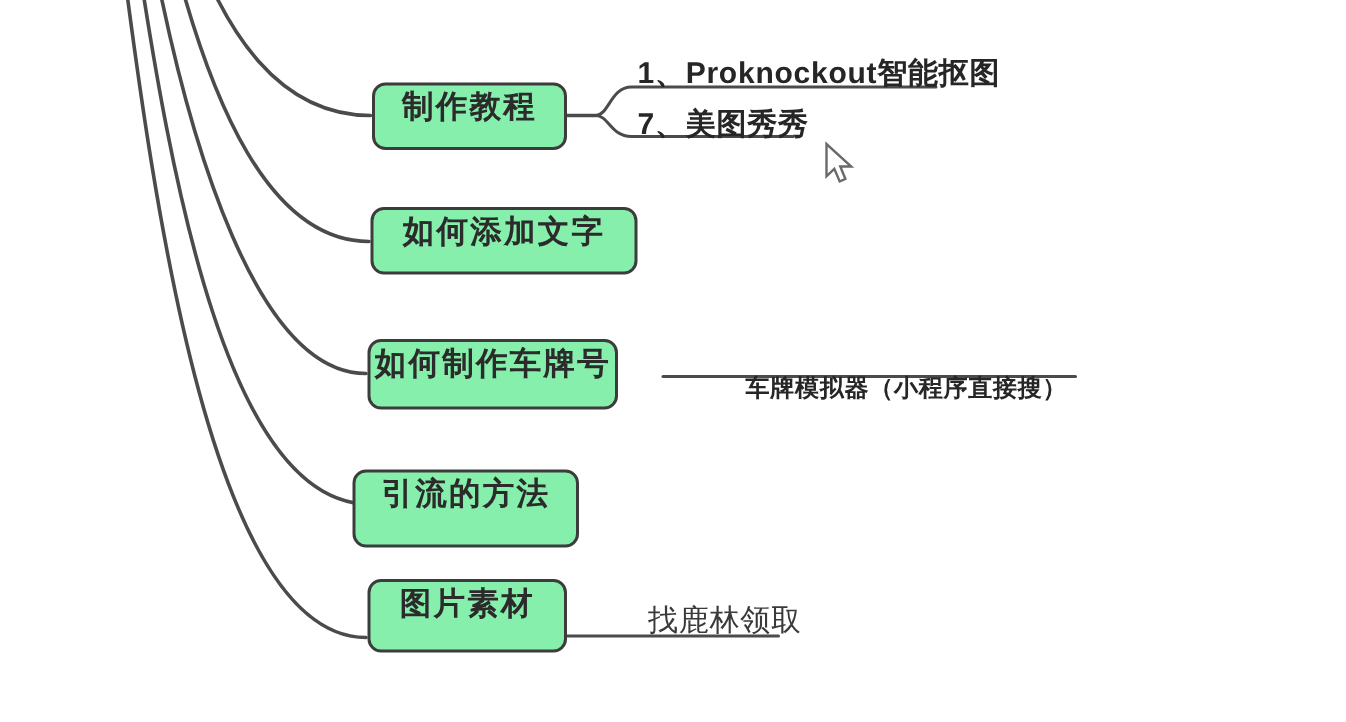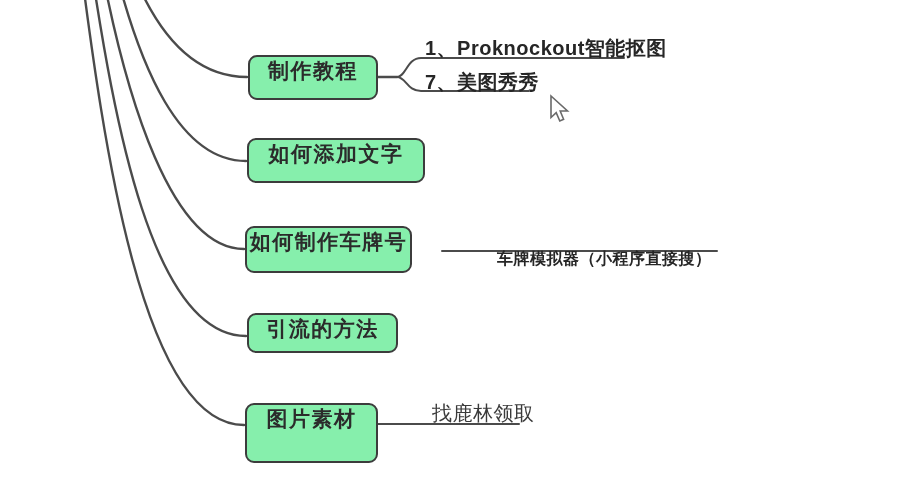--- a/index.html
+++ b/index.html
@@ -64,25 +64,25 @@
   </div>
 
   <div class="node-box" style="left:247px;top:138px;width:178px;height:45px;">
     <span>如何添加文字</span>
   </div>
 
   <div class="node-box" style="left:245px;top:226px;width:167px;height:47px;">
     <span>如何制作车牌号</span>
   </div>
 
-  <div class="node-box" style="left:247px;top:313px;width:151px;height:40px;">
+  <div class="node-box" style="left:235px;top:313px;width:151px;height:52px;">
     <span>引流的方法</span>
   </div>
 
-  <div class="node-box" style="left:245px;top:403px;width:133px;height:60px;">
+  <div class="node-box" style="left:245px;top:386px;width:133px;height:49px;">
     <span>图片素材</span>
   </div>
 
   <div class="child-label" style="left:425px;top:35px;">1、Proknockout智能抠图</div>
 
   <div class="child-label" style="left:425px;top:69px;">7、美图秀秀</div>
 
   <div class="child-label medium" style="left:497px;top:229px;margin-top:20px;">车牌模拟器（小程序直接搜）</div>
 
   <div class="child-label regular" style="left:432px;top:400px;">找鹿林领取</div>

